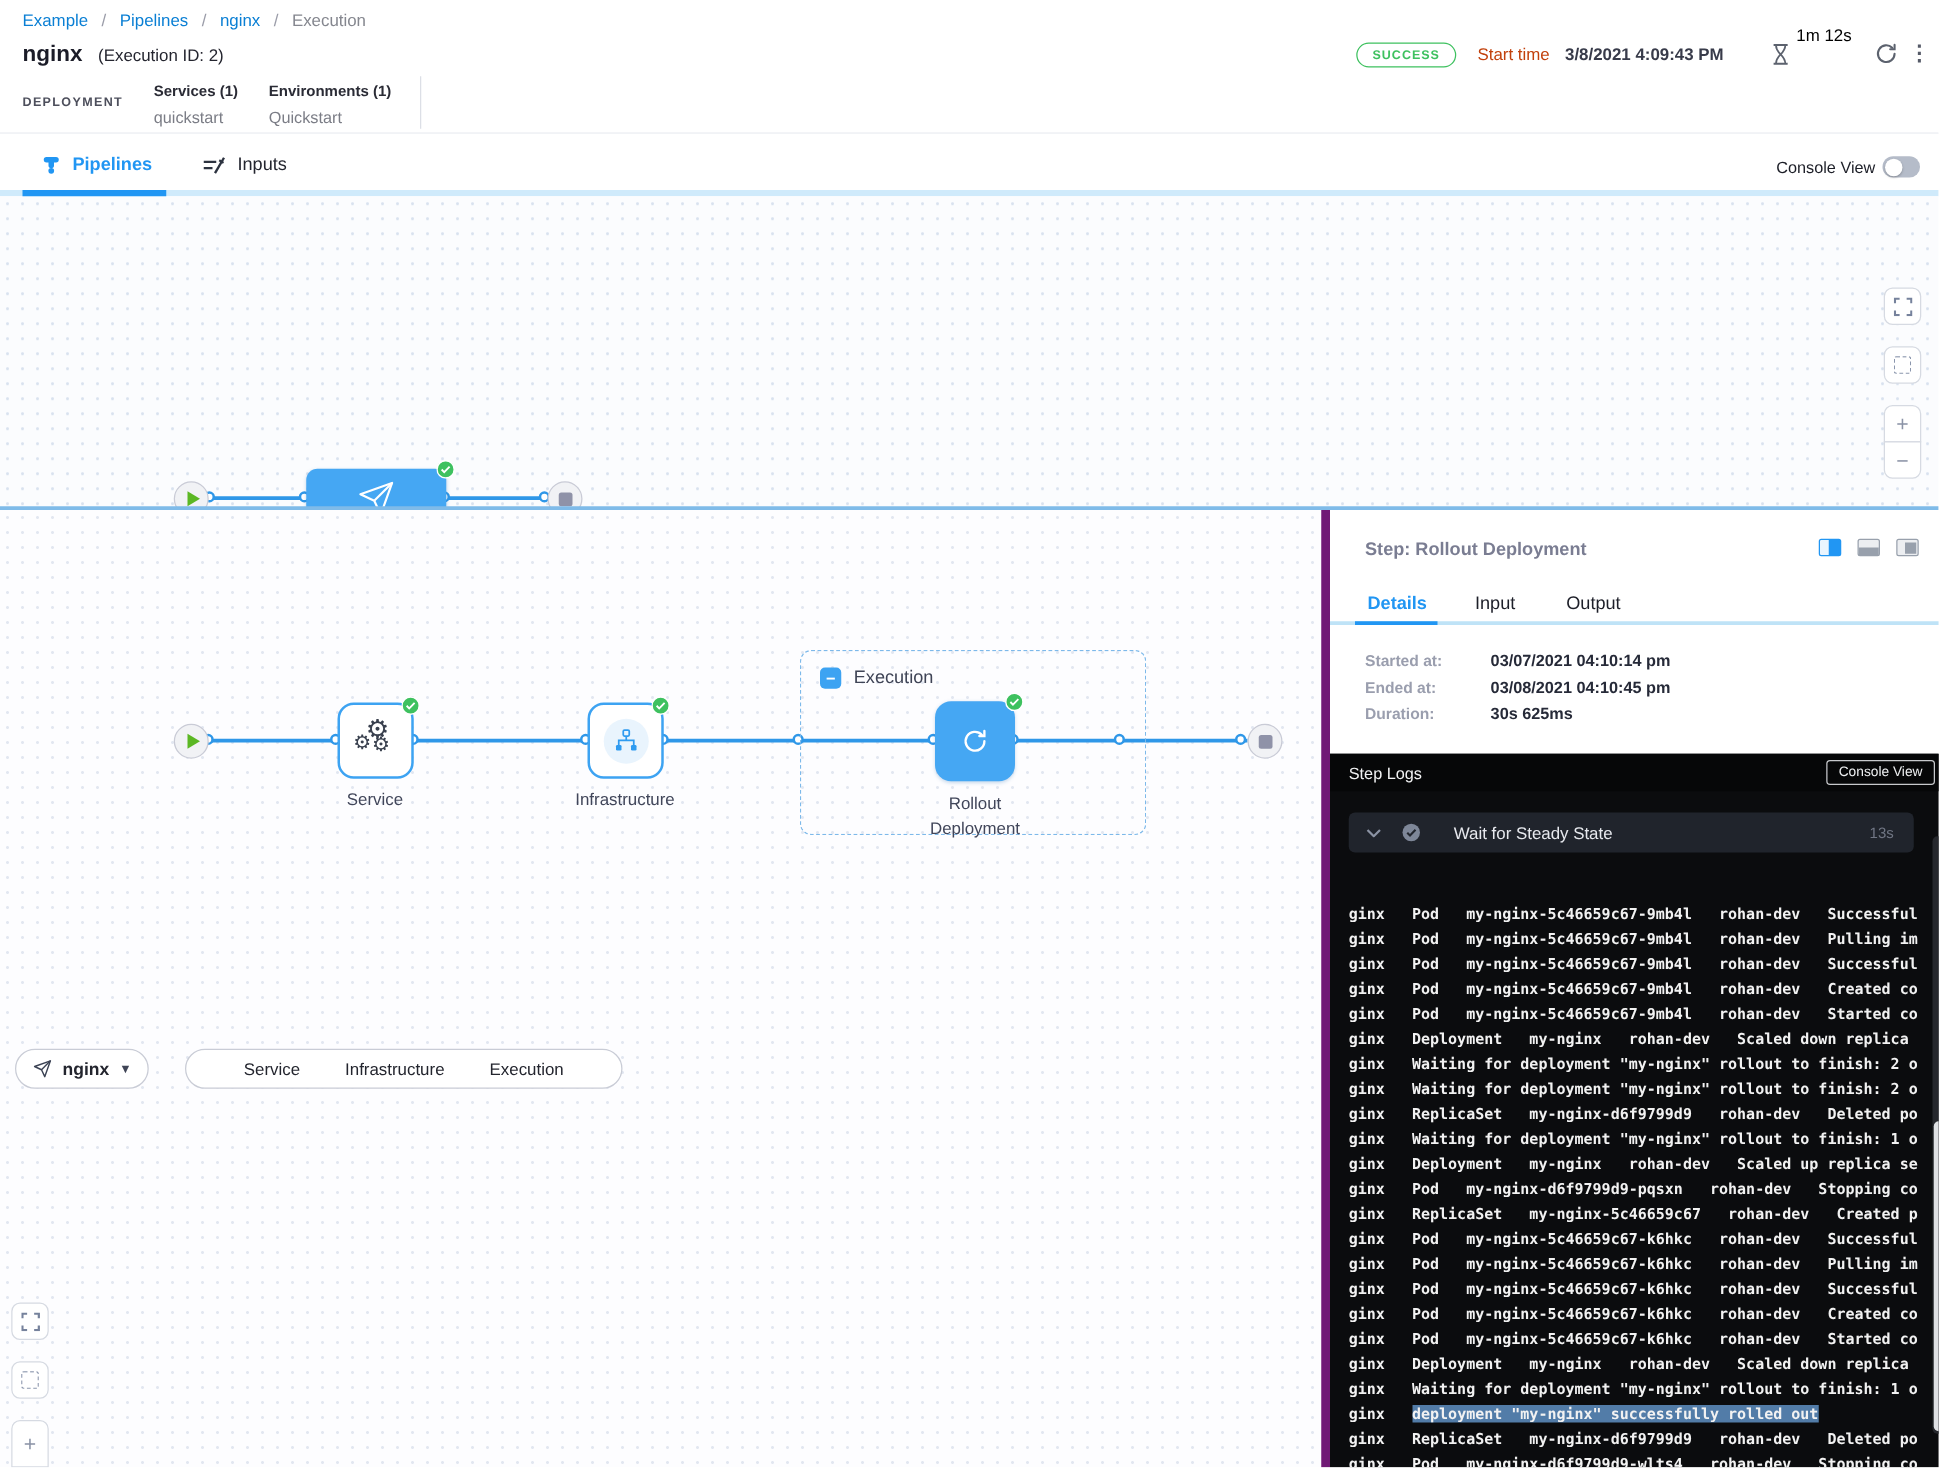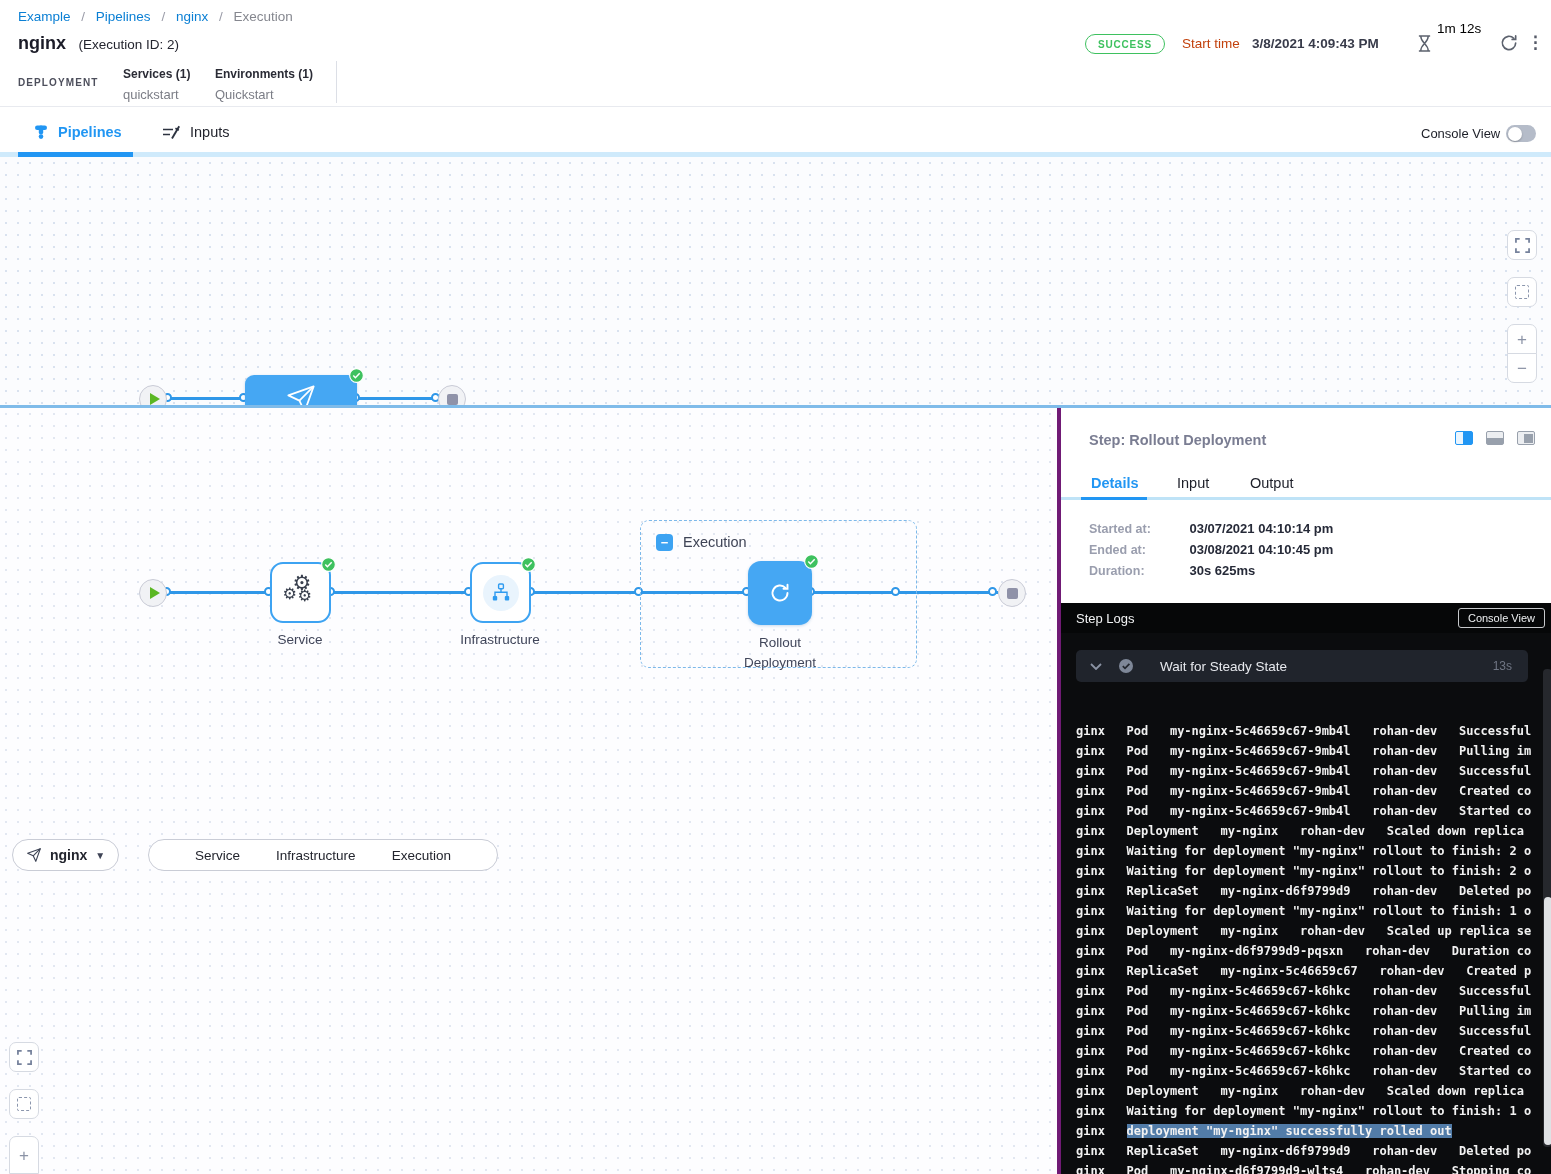--- a/index.html
+++ b/index.html
@@ -87,21 +87,21 @@
   .pill-nginx-label { font-size:14px; font-weight:600; color:#23252e; }
   .pill-caret { font-size:10px; color:#3f4456; }
   .pill-stages { left:148px; top:431px; width:350px; justify-content:space-around; padding:0 28px; }
   .stage-tab { font-size:13.5px; color:#23252e; cursor:pointer; }
 
   .canvas-btn { position:absolute; width:30px; height:30px; background:#fff; border:1px solid #d6dae2; border-radius:7px; display:flex; align-items:center; justify-content:center; cursor:pointer; }
   .zoom-glyph { font-size:17px; color:#8b93a6; line-height:1; }
   .dashed-sq { width:14px; height:14px; border:1.5px dashed #8b96ad; border-radius:2px; }
 
   
-  .right-panel { position:absolute; left:1057px; top:408px; width:494px; height:766px; background:#fff; border-left:4px solid #701a75; }
+  .right-panel { position:absolute; left:1057px; top:408px; width:494px; height:766px; background:#fff; border-left:7px solid #701a75; }
   .step-title { position:absolute; left:28px; top:24px; font-size:14.5px; font-weight:700; color:#7a7d92; }
   .layout-icons { position:absolute; right:16px; top:23px; display:flex; gap:13px; }
   .lay-ic { width:18px; height:14px; border-radius:2px; position:relative; cursor:pointer; }
   .lay-1 { border:1.5px solid #2196f3; background:#eaf5fe; }
   .lay-1 .fill { position:absolute; right:0; top:0; width:58%; height:100%; background:#2196f3; }
   .lay-2 { border:1.5px solid #98a0ac; background:#eceef1; }
   .lay-2 .fill { position:absolute; left:0; bottom:0; width:100%; height:48%; background:#98a0ac; }
   .lay-3 { border:1.5px solid #98a0ac; background:#eceef1; }
   .lay-3 .fill { position:absolute; right:1.5px; top:1.5px; width:55%; height:calc(100% - 3px); background:#98a0ac; }
 
@@ -412,21 +412,21 @@
         <div class="log-line">ginx   Pod   my-nginx-5c46659c67-9mb4l   rohan-dev   Pulling im</div>
         <div class="log-line">ginx   Pod   my-nginx-5c46659c67-9mb4l   rohan-dev   Successful</div>
         <div class="log-line">ginx   Pod   my-nginx-5c46659c67-9mb4l   rohan-dev   Created co</div>
         <div class="log-line">ginx   Pod   my-nginx-5c46659c67-9mb4l   rohan-dev   Started co</div>
         <div class="log-line">ginx   Deployment   my-nginx   rohan-dev   Scaled down replica</div>
         <div class="log-line">ginx   Waiting for deployment "my-nginx" rollout to finish: 2 o</div>
         <div class="log-line">ginx   Waiting for deployment "my-nginx" rollout to finish: 2 o</div>
         <div class="log-line">ginx   ReplicaSet   my-nginx-d6f9799d9   rohan-dev   Deleted po</div>
         <div class="log-line">ginx   Waiting for deployment "my-nginx" rollout to finish: 1 o</div>
         <div class="log-line">ginx   Deployment   my-nginx   rohan-dev   Scaled up replica se</div>
-        <div class="log-line">ginx   Pod   my-nginx-d6f9799d9-pqsxn   rohan-dev   Duration co</div>
+        <div class="log-line">ginx   Pod   my-nginx-d6f9799d9-pqsxn   rohan-dev   Stopping co</div>
         <div class="log-line">ginx   ReplicaSet   my-nginx-5c46659c67   rohan-dev   Created p</div>
         <div class="log-line">ginx   Pod   my-nginx-5c46659c67-k6hkc   rohan-dev   Successful</div>
         <div class="log-line">ginx   Pod   my-nginx-5c46659c67-k6hkc   rohan-dev   Pulling im</div>
         <div class="log-line">ginx   Pod   my-nginx-5c46659c67-k6hkc   rohan-dev   Successful</div>
         <div class="log-line">ginx   Pod   my-nginx-5c46659c67-k6hkc   rohan-dev   Created co</div>
         <div class="log-line">ginx   Pod   my-nginx-5c46659c67-k6hkc   rohan-dev   Started co</div>
         <div class="log-line">ginx   Deployment   my-nginx   rohan-dev   Scaled down replica</div>
         <div class="log-line">ginx   Waiting for deployment "my-nginx" rollout to finish: 1 o</div>
         <div class="log-line"><span>ginx   </span><span class="log-highlight">deployment "my-nginx" successfully rolled out</span></div>
         <div class="log-line">ginx   ReplicaSet   my-nginx-d6f9799d9   rohan-dev   Deleted po</div>

